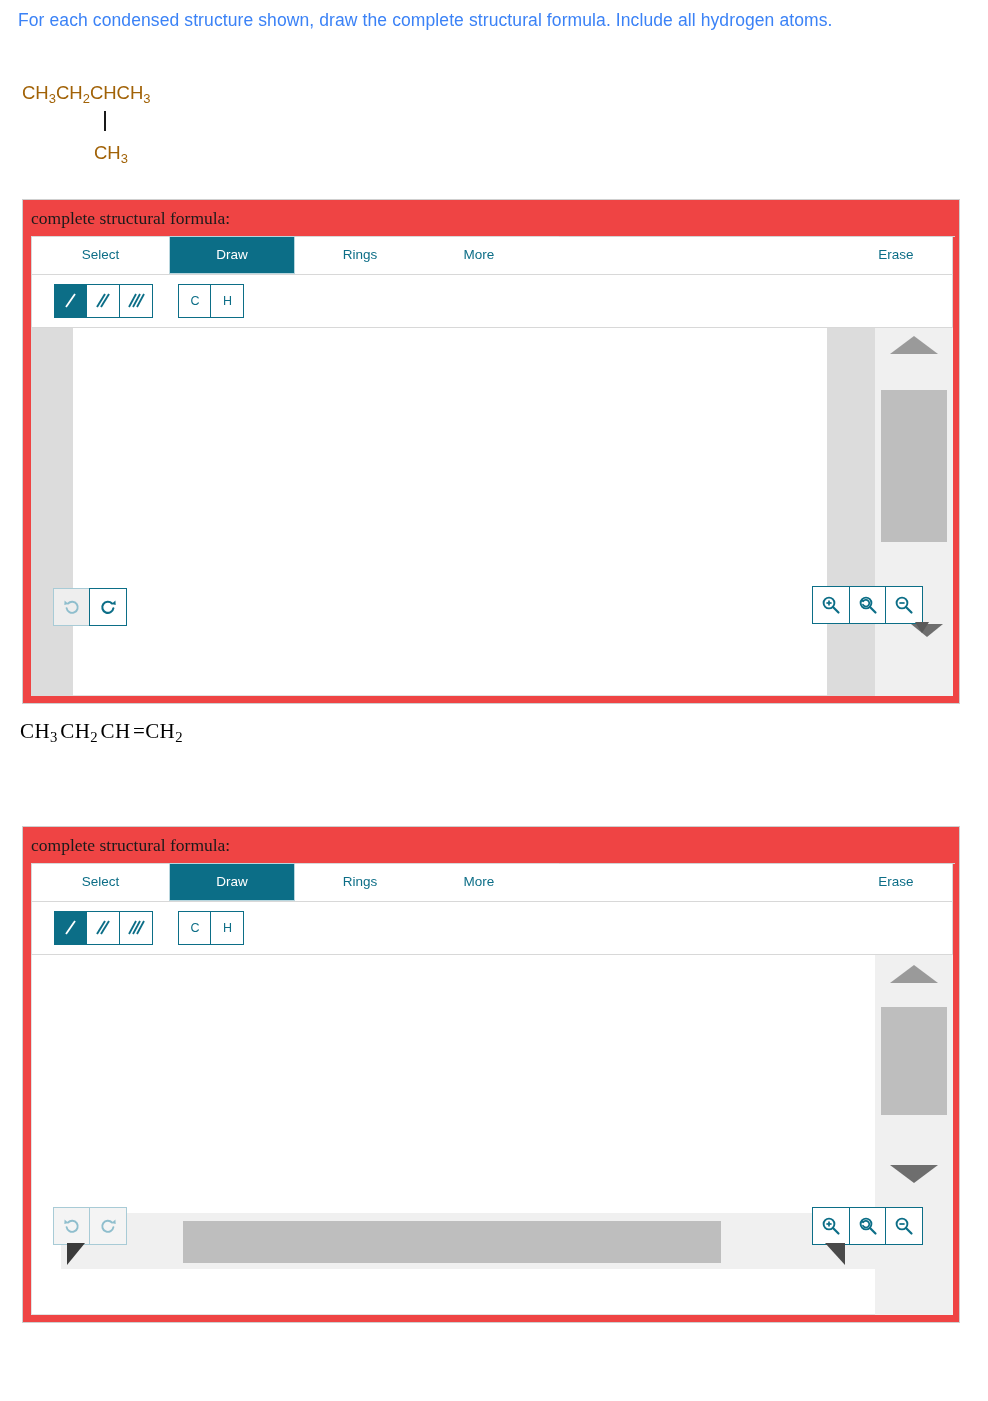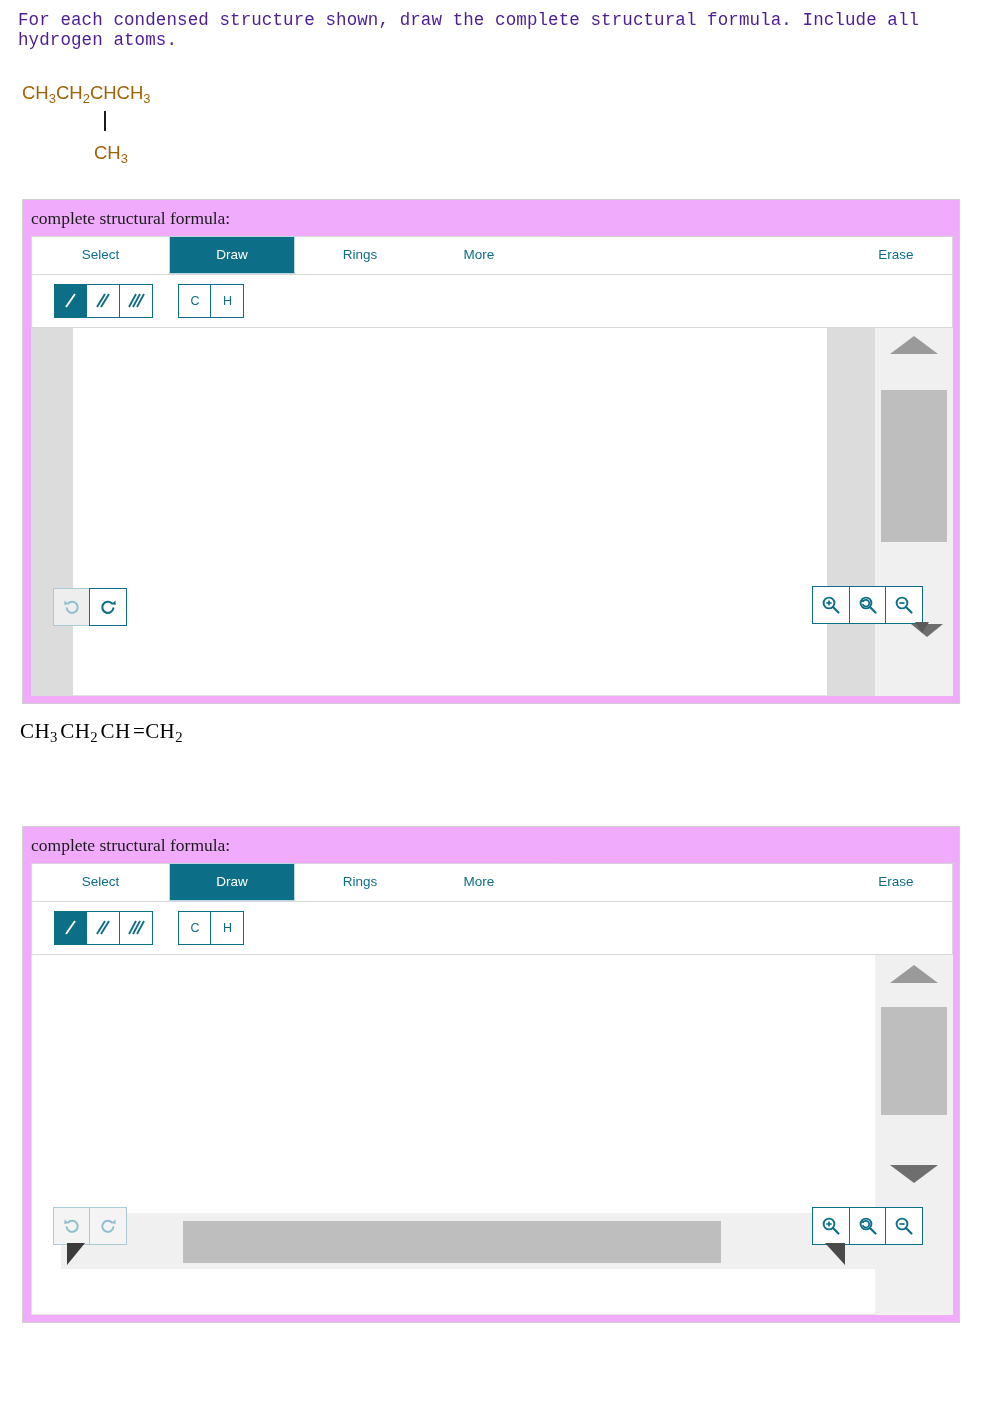--- a/index.html
+++ b/index.html
@@ -12,22 +12,22 @@
     position: relative;
     overflow: hidden;
   }
 
   
   .prompt {
     position: absolute;
     left: 18px;
     top: 10px;
     font-size: 17.5px;
-    color: #4c1d95;
-    font-family: Liberation Mono, monospace;
+    color: #3b82f6;
+    font-family: Liberation Sans, sans-serif;
     letter-spacing: 0.1px;
   }
 
   
   .formula1 {
     position: absolute;
     left: 22px;
     top: 84px;
     font-family: "Liberation Sans", sans-serif;
     font-size: 18.5px;
@@ -58,21 +58,21 @@
     font-size: 21px;
     color: #000000;
     white-space: nowrap;
     letter-spacing: 0.4px;
   }
   .formula2 .grp { margin-right: 2.5px; }
 
   
   .panel {
     position: absolute;
-    background: #f0abfc;
+    background: #ef4444;
     border: 1px solid #cfcfcf;
   }
   #panel-1 { left: 22px; top: 199px; width: 938px; height: 505px; }
   #panel-2 { left: 22px; top: 826px; width: 938px; height: 497px; }
 
   .panel-label {
     position: absolute;
     left: 8px;
     top: 8px;
     font-family: "Liberation Serif", serif;

